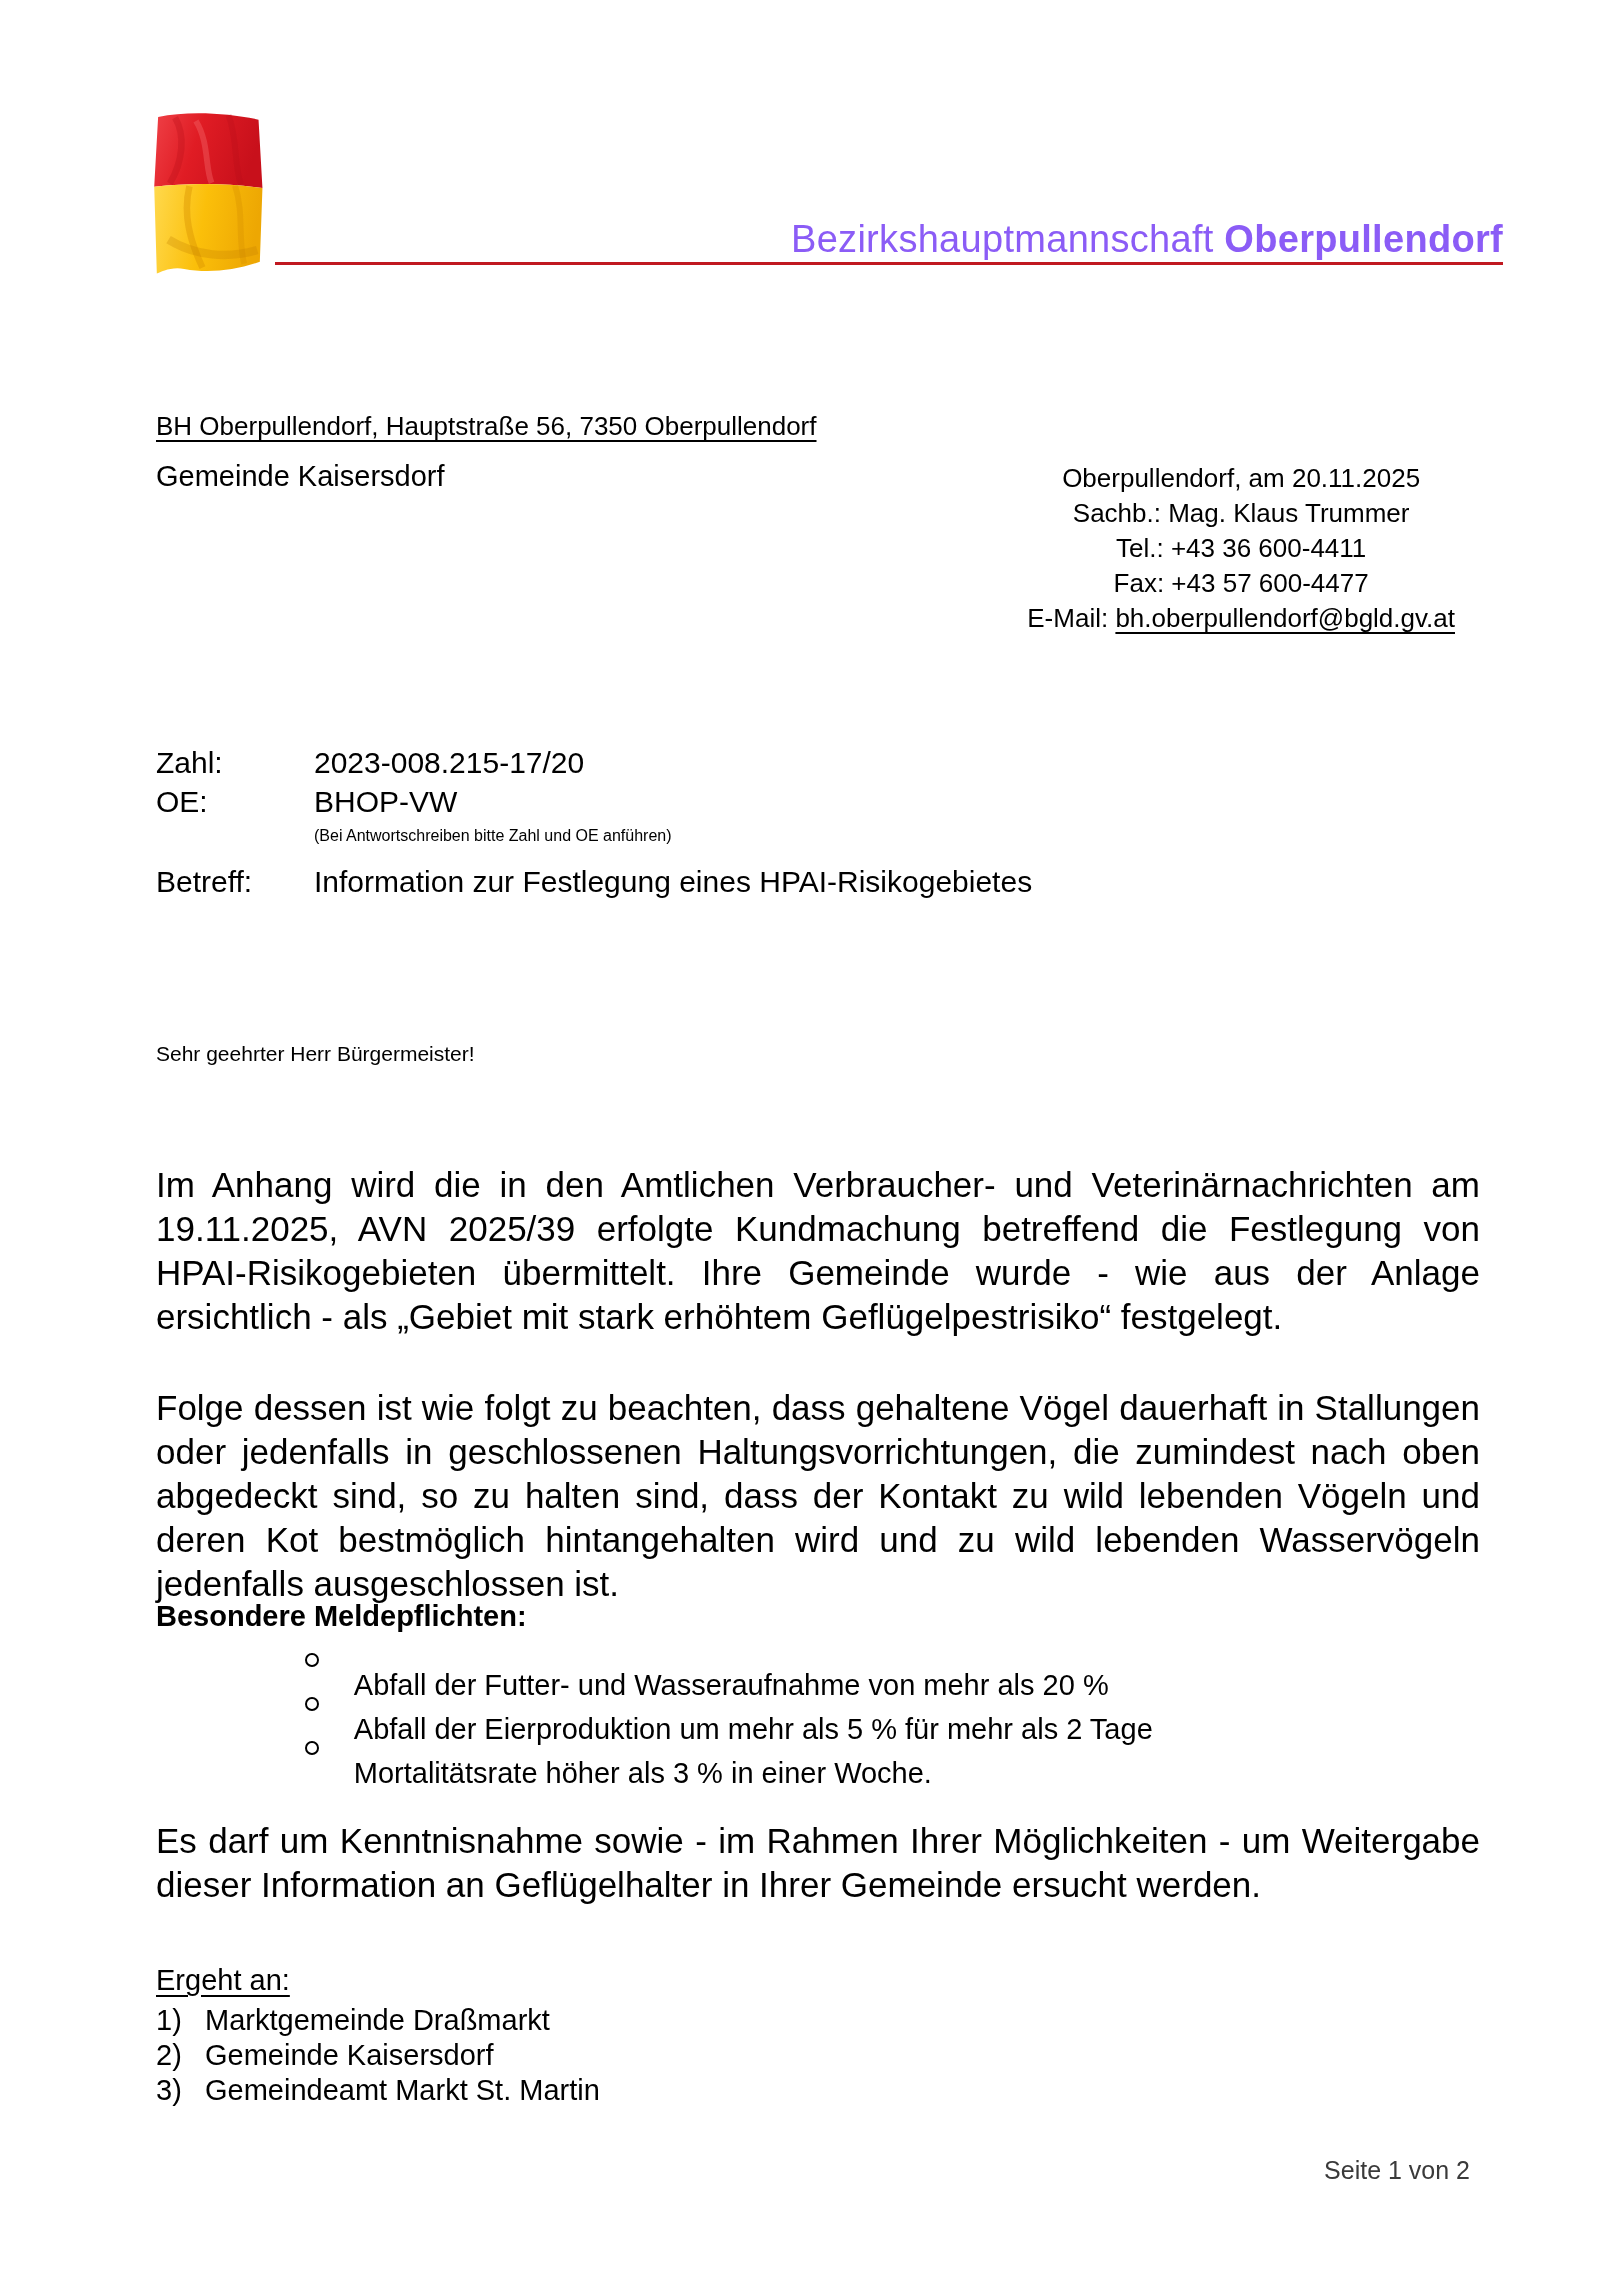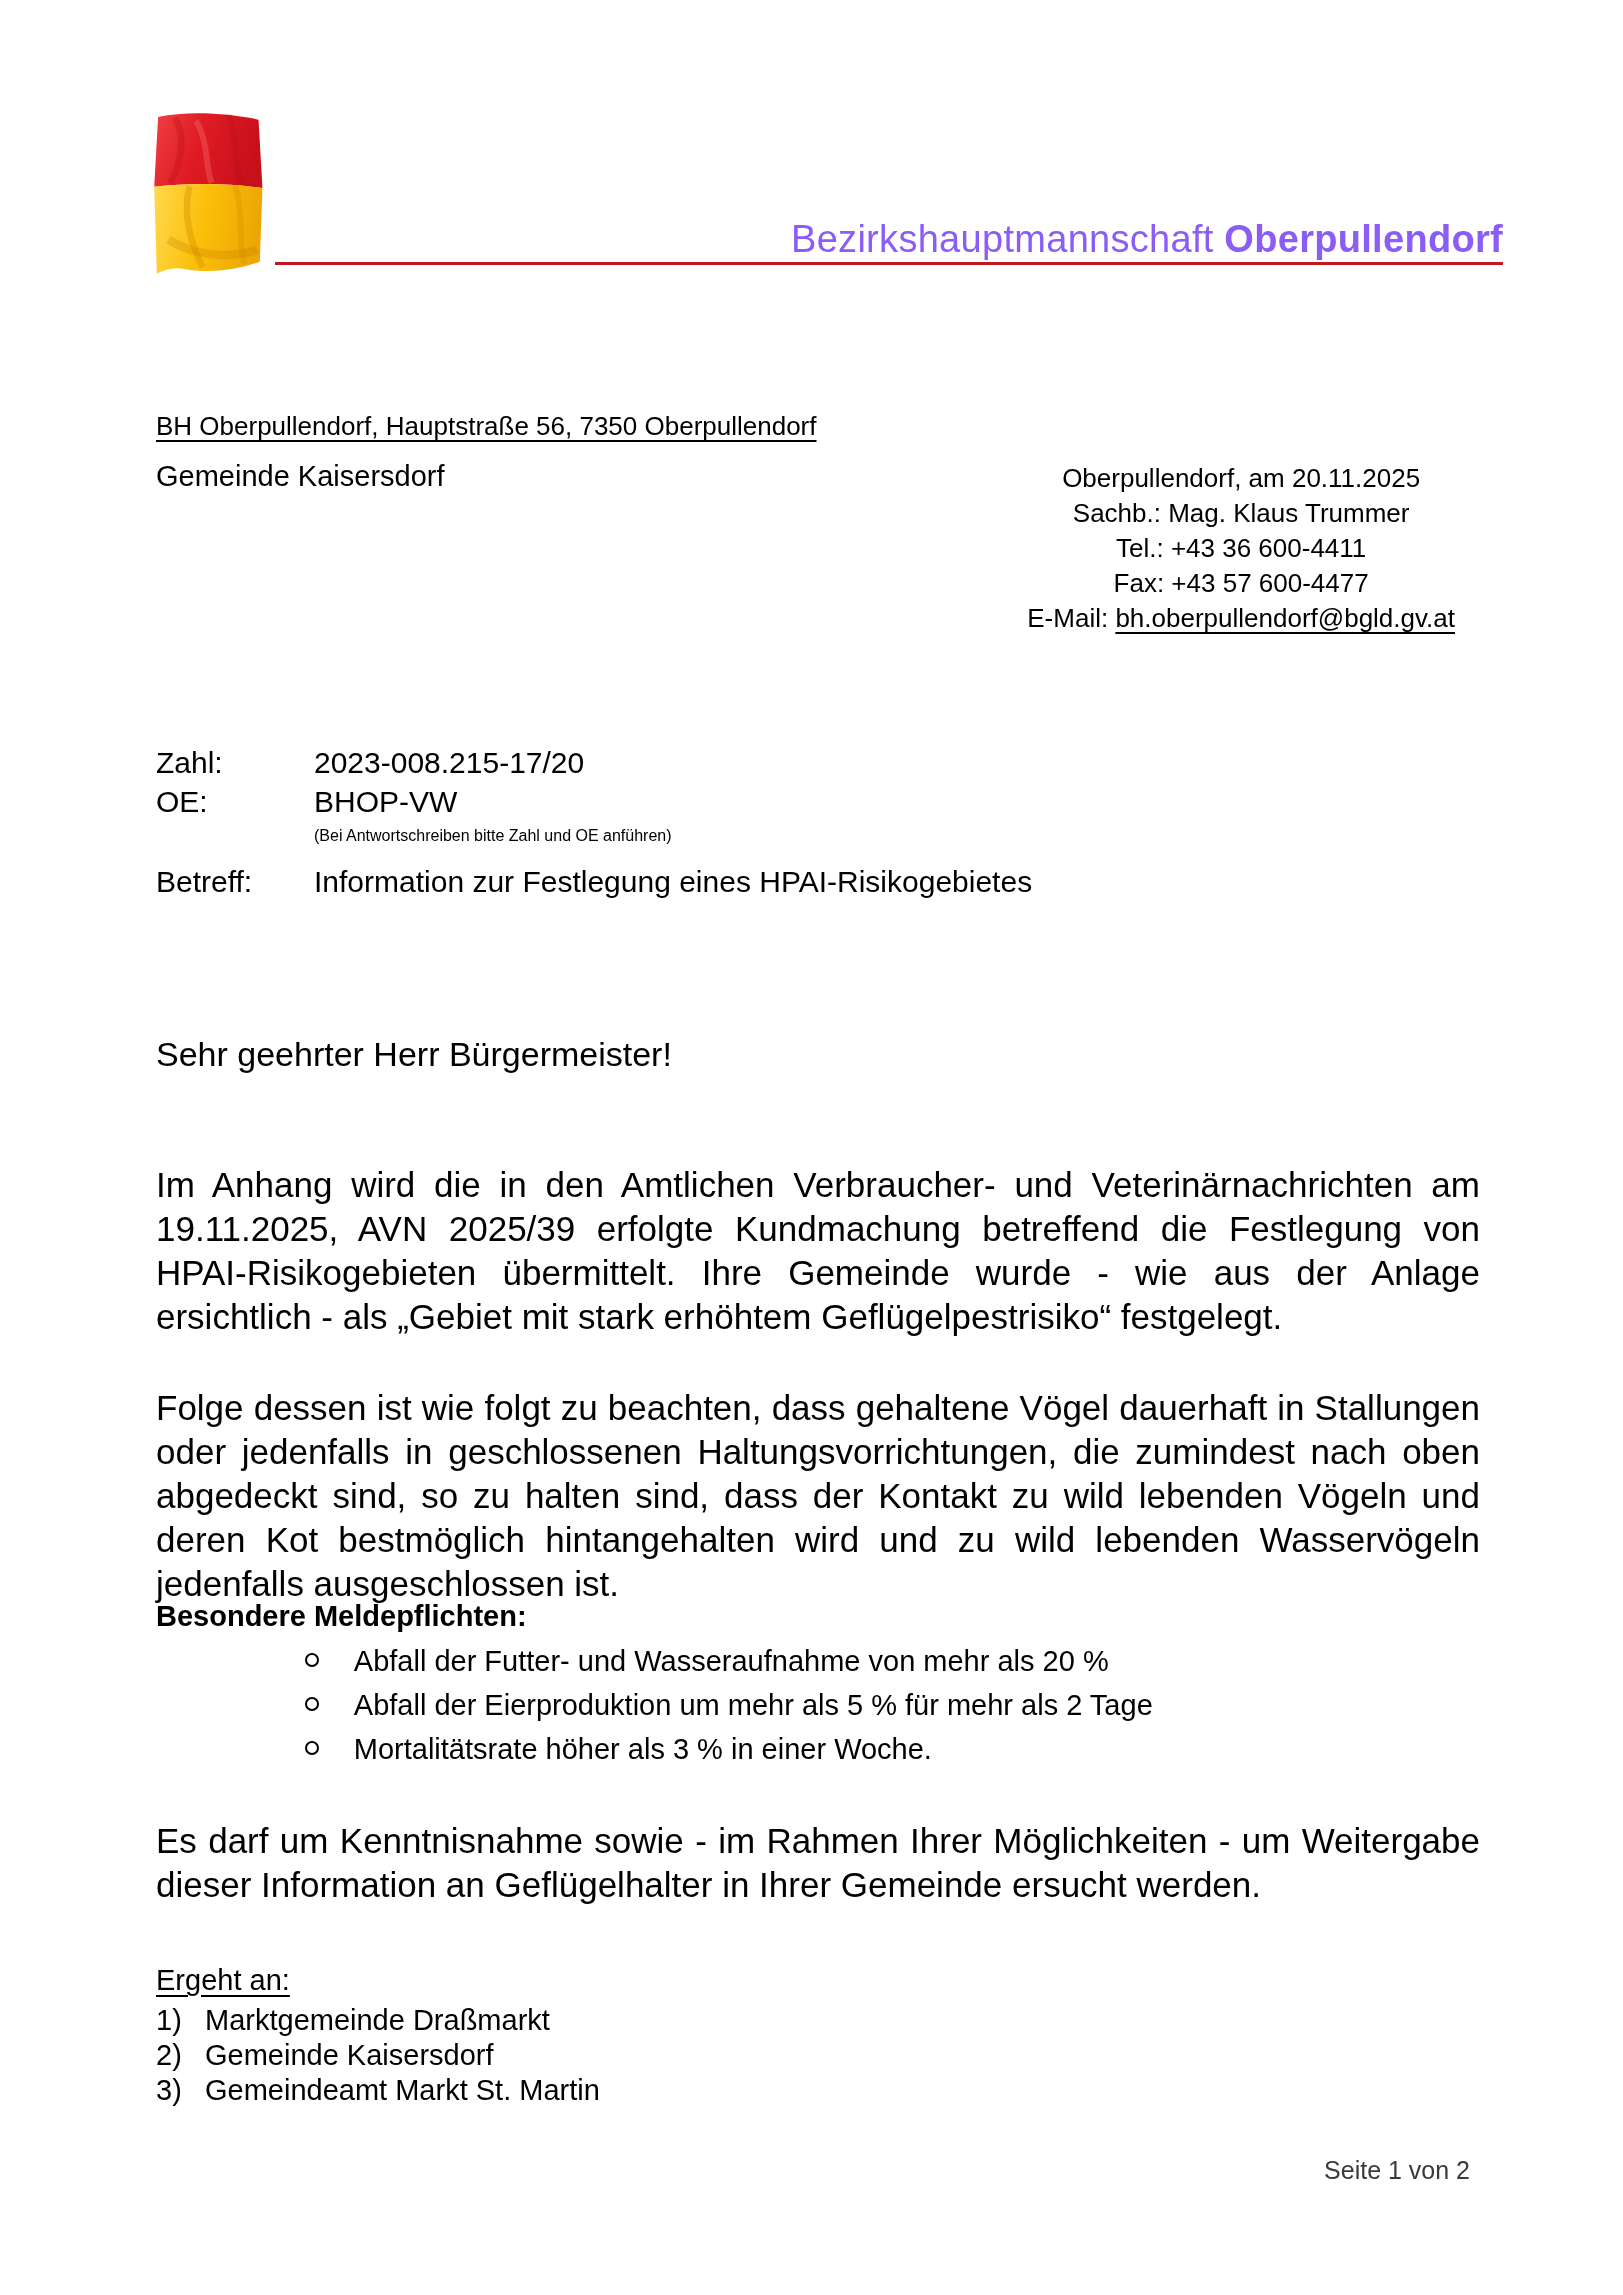--- a/index.html
+++ b/index.html
@@ -35,38 +35,38 @@
   .contact-block .email-link{
     color:#000;text-decoration:underline;text-decoration-thickness:2px;text-underline-offset:4.6px;
   }
   
   .ref-block{position:absolute;left:156px;top:743px;width:1243px;font-weight:400;}
   .ref-row{display:grid;grid-template-columns:158px 1fr;}
   .ref-row .ref-label,.ref-row .ref-value{font-size:30px;line-height:39px;}
   .ref-note{font-size:16px;line-height:29px;grid-column:2;}
   .ref-betreff{margin-top:11.8px;}
   
-  .salutation{position:absolute;left:156px;top:1032px;font-size:34px;line-height:44px;white-space:nowrap;}
+  .salutation{position:absolute;left:156px;top:1032px;font-size:21px;line-height:44px;white-space:nowrap;}
   .para{
     position:absolute;left:156px;width:1324px;
     font-size:35px;line-height:44px;
     text-align:justify;text-align-last:left;
   }
   .para-1{top:1163px;}
   .para-2{top:1386px;}
   .para-3{top:1819px;}
   .duties-heading{position:absolute;left:156px;top:1594px;font-size:29px;line-height:44px;font-weight:700;white-space:nowrap;}
   .duties-list{position:absolute;left:156px;top:1639px;width:1324px;}
   .duty-row{display:flex;align-items:flex-start;height:44px;font-size:29px;line-height:44px;white-space:nowrap;}
   .duty-spacer{width:149px;flex:0 0 auto;}
   .bullet-ring{
     flex:0 0 auto;width:9.8px;height:9.8px;margin-top:14.4px;
     border:2px solid #000;border-radius:50%;background:transparent;
   }
-  .duty-text{margin-left:35px;}
+  .duty-text{margin-left:35px;margin-top:24px;}
   
   .dist-heading{
     position:absolute;left:156px;top:1963px;
     font-size:29px;line-height:35px;white-space:nowrap;
     text-decoration:underline;text-decoration-thickness:2px;text-underline-offset:5.2px;
   }
   .dist-list{position:absolute;left:156px;top:2003px;}
   .dist-row{display:grid;grid-template-columns:49px 1fr;font-size:29px;line-height:35px;white-space:nowrap;}
   
   .page-number{

